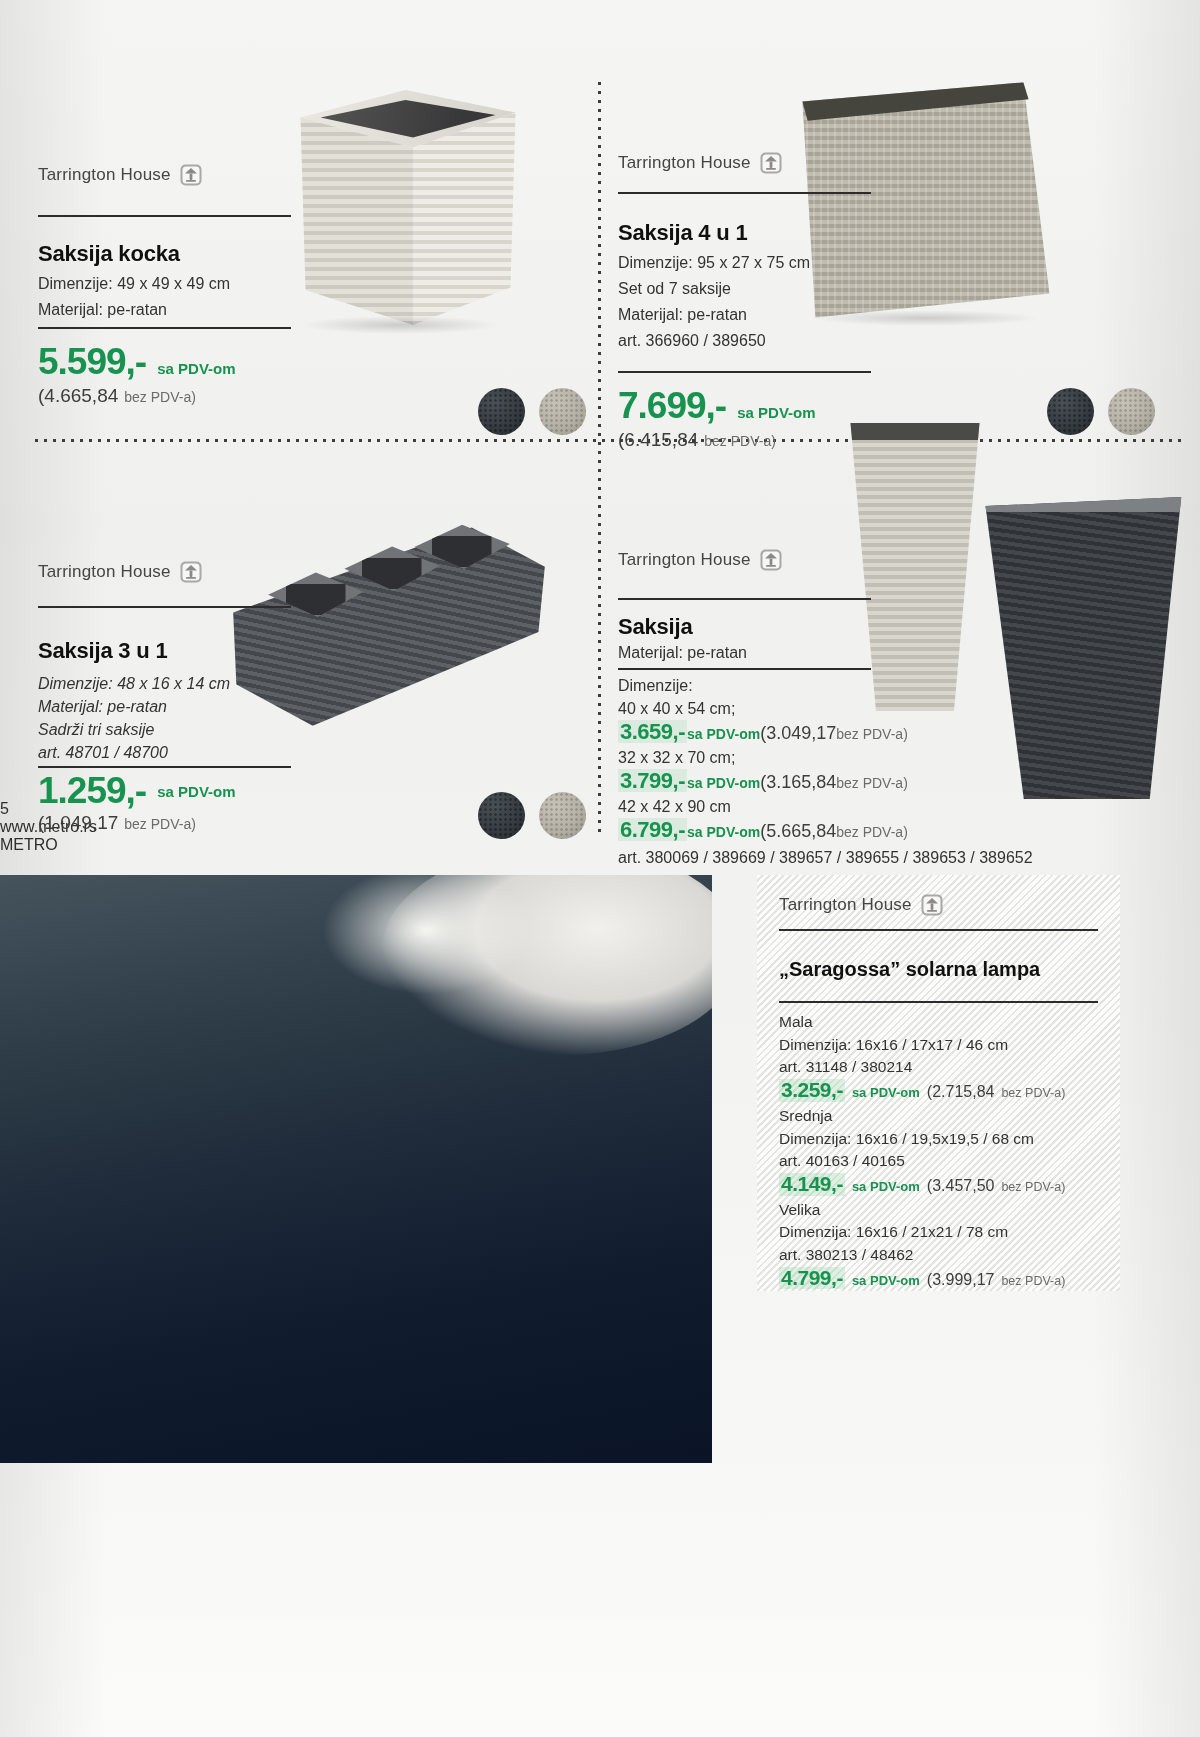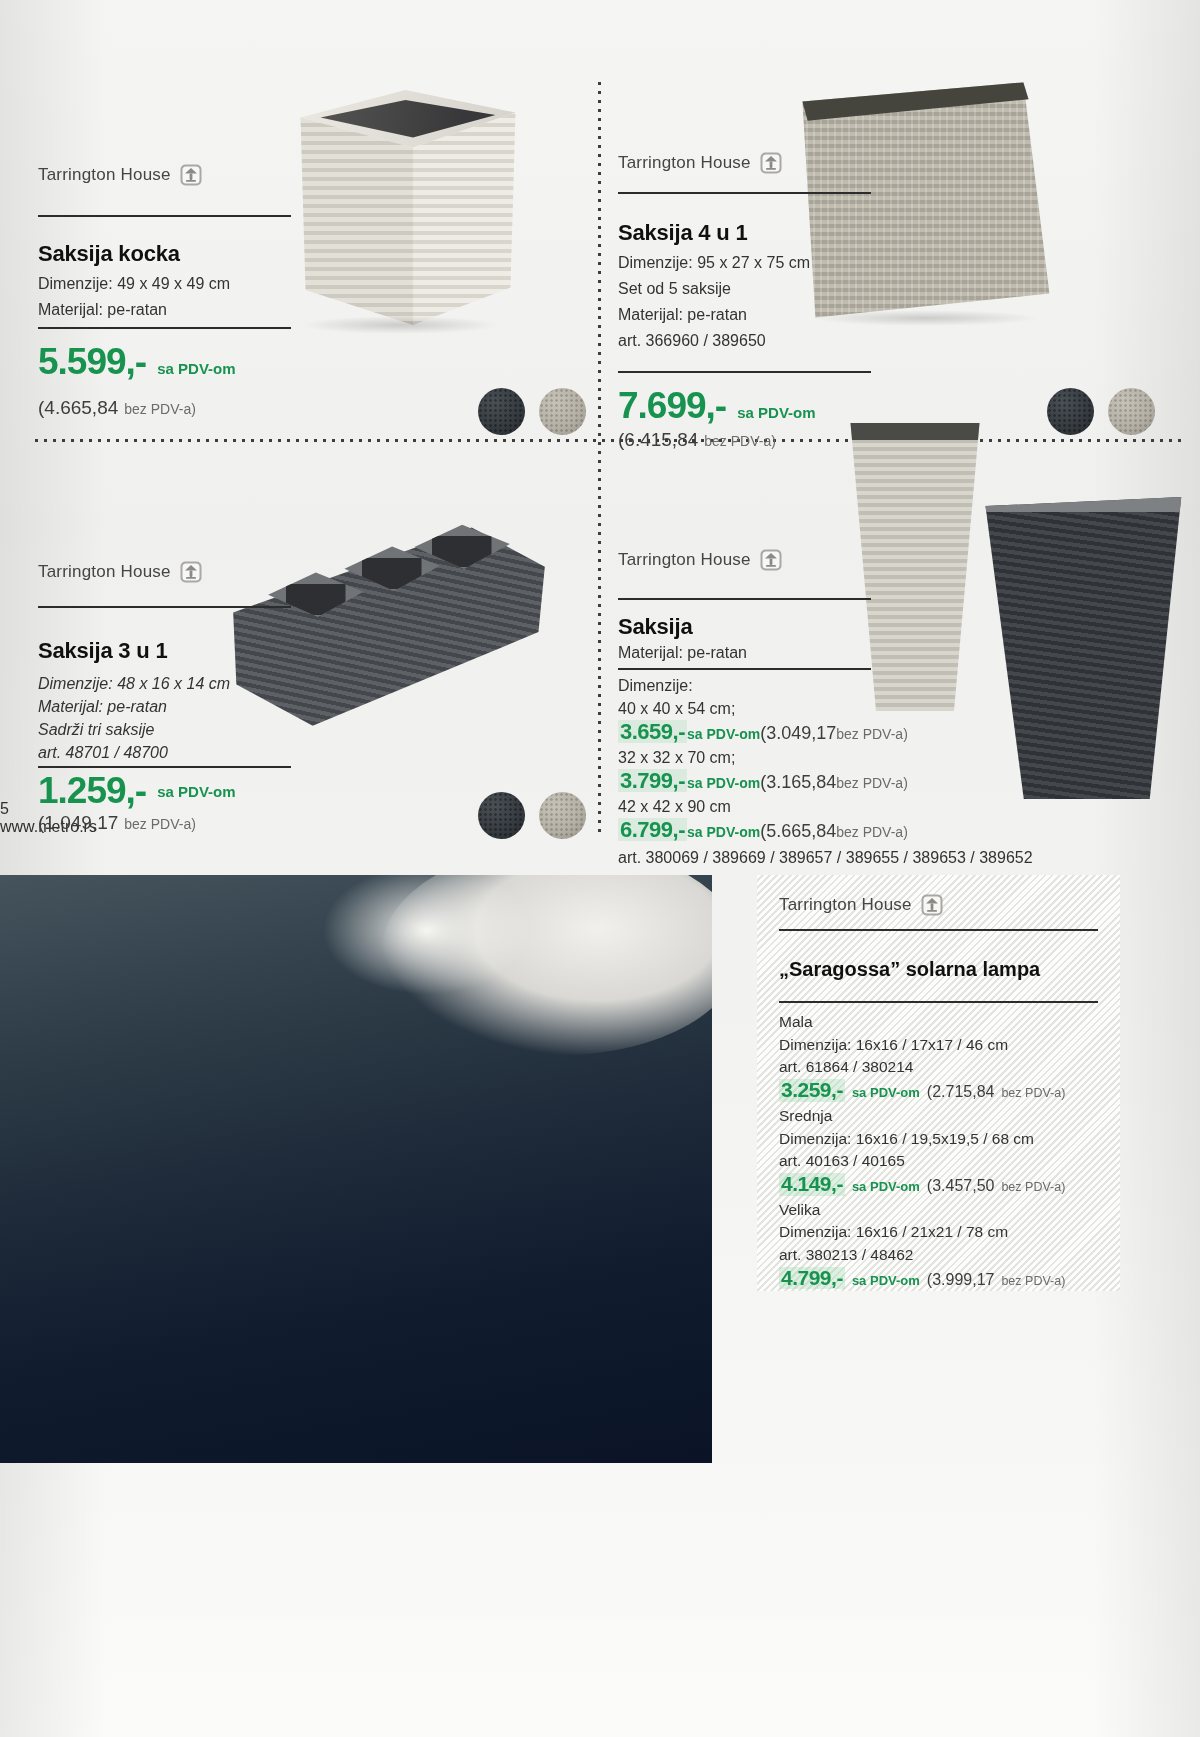--- a/index.html
+++ b/index.html
@@ -183,21 +183,21 @@
     <div class="ptitle" style="margin-top:24px;">Saksija kocka</div>
     <div class="lines26" style="margin-top:4px;">
       <div class="pline">Dimenzije: 49 x 49 x 49 cm</div>
       <div class="pline">Materijal: pe-ratan</div>
     </div>
     <div class="divider" style="margin-top:4px;"></div>
     <div class="pricerow" style="margin-top:12px;">
       <span class="bigprice">5.599,-</span>
       <span class="taxlbl">sa PDV-om</span>
     </div>
-    <div class="netrow" style="margin-top:14px;">
+    <div class="netrow" style="margin-top:2px;">
       <span class="netval">(4.665,84</span>
       <span class="netlbl">bez PDV-a)</span>
     </div>
   </div>
   <div class="swatch sw-dark" style="left:478px;top:388px;"></div>
   <div class="swatch sw-light" style="left:539px;top:388px;"></div>
 
   <div class="photo" style="left:792px;top:80px;width:260px;height:240px;">
     <div class="layer t-body"></div>
     <div class="layer t-hole"></div>
@@ -212,21 +212,21 @@
           <rect x="2.5" y="2.5" width="17" height="17" rx="3.5" fill="#f7f7f5"></rect>
           <path d="M11 4 L17 9.5 H5 Z" fill="#8b8a86"></path>
           <rect x="9.6" y="9.5" width="2.8" height="6.5" rx="1" fill="#8b8a86"></rect>
           <rect x="6" y="16" width="10" height="1.8" rx="0.9" fill="#8b8a86"></rect>
         </svg>
     </div>
     <div class="divider" style="margin-top:16px;"></div>
     <div class="ptitle" style="margin-top:26px;">Saksija 4 u 1</div>
     <div class="lines26" style="margin-top:4px;">
       <div class="pline">Dimenzije: 95 x 27 x 75 cm</div>
-      <div class="pline">Set od 5 saksije</div>
+      <div class="pline">Set od 7 saksije</div>
       <div class="pline">Materijal: pe-ratan</div>
       <div class="pline">art. 366960 / 389650</div>
     </div>
     <div class="divider" style="margin-top:17px;"></div>
     <div class="pricerow" style="margin-top:12px;">
       <span class="bigprice">7.699,-</span>
       <span class="taxlbl">sa PDV-om</span>
     </div>
     <div class="netrow" style="margin-top:2px;">
       <span class="netval">(6.415,84</span>
@@ -349,21 +349,21 @@
           <rect x="9.6" y="9.5" width="2.8" height="6.5" rx="1" fill="#8b8a86"></rect>
           <rect x="6" y="16" width="10" height="1.8" rx="0.9" fill="#8b8a86"></rect>
         </svg>
     </div>
     <div class="divider"></div>
     <div class="ltitle">„Saragossa” solarna lampa</div>
     <div class="divider2"></div>
     <div class="lrows">
       <div class="lrow">Mala</div>
       <div class="lrow">Dimenzija: 16x16 / 17x17 / 46 cm</div>
-      <div class="lrow">art. 61864 / 380214</div>
+      <div class="lrow">art. 31148 / 380214</div>
       <div class="lprice">
         <span class="vp">3.259,-</span>
         <span class="vt">sa PDV-om</span>
         <span class="vn">(2.715,84</span>
         <span class="vnl">bez PDV-a)</span>
       </div>
       <div class="lrow">Srednja</div>
       <div class="lrow">Dimenzija: 16x16 / 19,5x19,5 / 68 cm</div>
       <div class="lrow">art. 40163 / 40165</div>
       <div class="lprice">
@@ -390,14 +390,17 @@
     <div class="mini light" style="left:76px;top:8px;width:58px;height:164px;"></div>
     <div class="mini dark" style="left:140px;top:96px;width:42px;height:80px;"></div>
     <div class="mini light" style="left:186px;top:60px;width:46px;height:116px;"></div>
     <div class="mini dark" style="left:238px;top:38px;width:58px;height:136px;"></div>
     <div class="mini light" style="left:300px;top:12px;width:54px;height:162px;"></div>
   </div>
 
   <div class="corner"></div>
   <div class="pagenum">5</div>
   <div class="site">www.metro.rs</div>
+  <div class="metrologo">
+    <span>METRO</span>
+  </div>
 
 </div>
 
 </body></html>

